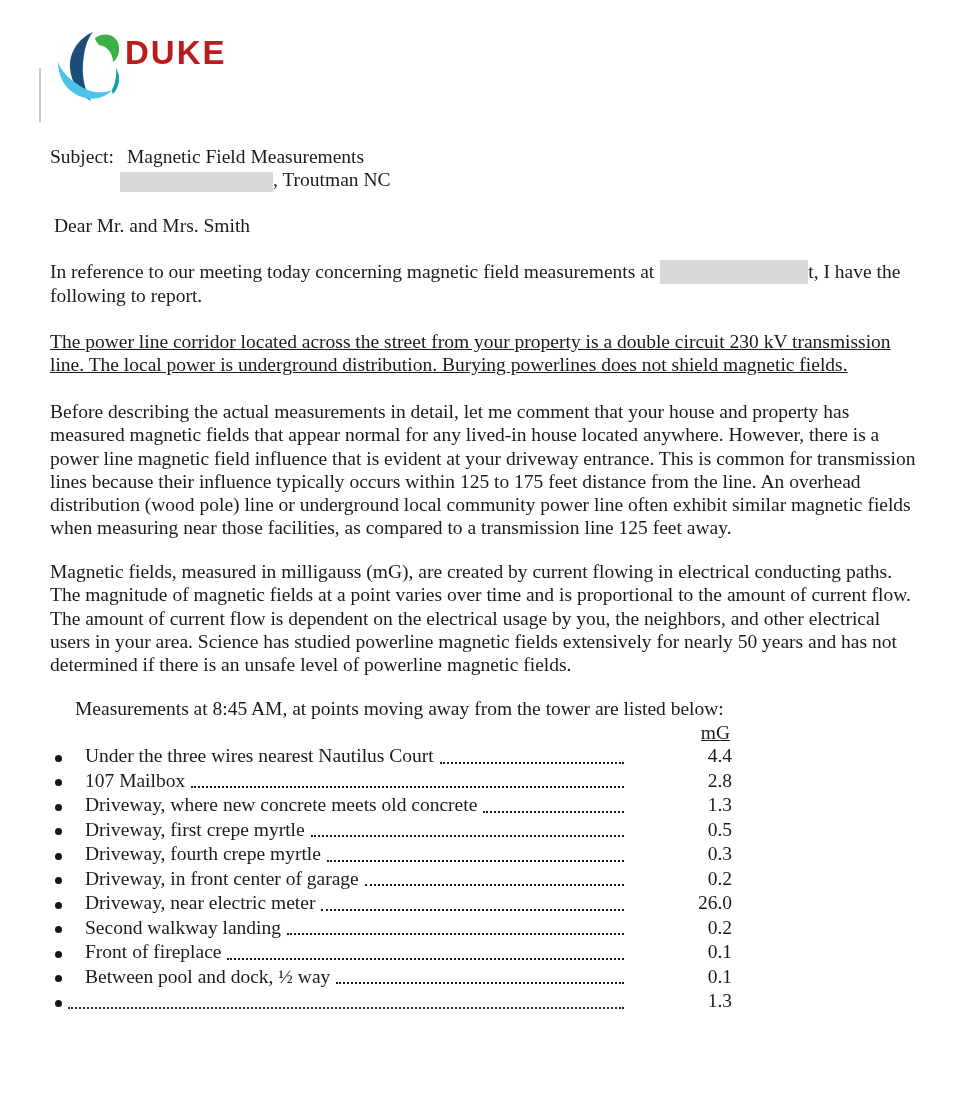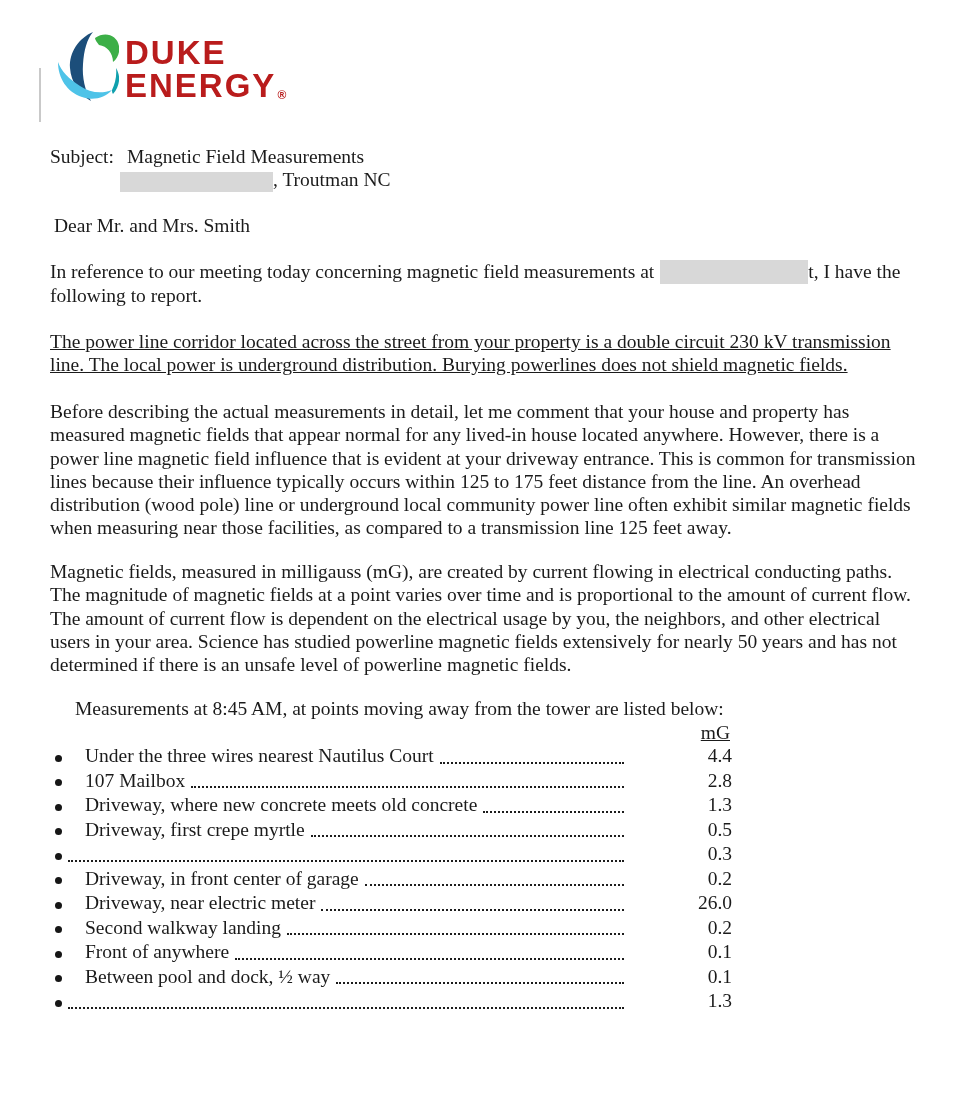--- a/index.html
+++ b/index.html
@@ -88,24 +88,20 @@
 
   <div class="logo">
     <svg viewBox="0 0 62 78" aria-hidden="true">
       <path fill="#1c4e7a" d="M36 2 C 22 8, 12 22, 13 38 C 14 52, 22 64, 34 71 C 28 60, 25 48, 26 34 C 27 20, 30 9, 36 2 Z"></path>
       <path fill="#3caf47" d="M38 8 C 48 1, 60 5, 62 16 C 63 22, 61 28, 56 32 C 56 23, 50 16, 42 15 C 40 12, 38 10, 38 8 Z"></path>
       <path fill="#4ec3e8" d="M1 32 C 1 48, 10 62, 25 67 C 36 71, 48 68, 55 60 C 45 64, 33 63, 23 56 C 12 49, 4 41, 1 32 Z"></path>
       <path fill="#10a0ad" d="M55 60 C 58 54, 60 46, 59 38 C 64 46, 63 56, 56 64 C 55 63, 55 61, 55 60 Z"></path>
     </svg>
     <div class="wordmark">
       <div>DUKE</div>
-      <div class="energy-row">
-        <span>ENERGY</span>
-        <span class="reg">®</span>
-      </div>
     </div>
   </div>
 
   <div class="tblock salutation">Dear Mr. and Mrs. Smith</div>
 
   <div class="tblock subject">
     <div>
       <span>Subject:</span><span class="subject-title">Magnetic Field Measurements</span>
     </div>
     <div class="subject-line2">
@@ -148,20 +144,21 @@
         <span class="mvalue">1.3</span>
       </div>
     <div class="mrow">
         <span class="bullet"></span>
         <span class="mlabel">Driveway, first crepe myrtle</span>
         <span class="leader"></span>
         <span class="mvalue">0.5</span>
       </div>
     <div class="mrow">
         <span class="bullet"></span>
+        <span class="mlabel">Driveway, fourth crepe myrtle</span>
         <span class="leader"></span>
         <span class="mvalue">0.3</span>
       </div>
     <div class="mrow">
         <span class="bullet"></span>
         <span class="mlabel">Driveway, in front center of garage</span>
         <span class="leader"></span>
         <span class="mvalue">0.2</span>
       </div>
     <div class="mrow">
@@ -171,21 +168,21 @@
         <span class="mvalue">26.0</span>
       </div>
     <div class="mrow">
         <span class="bullet"></span>
         <span class="mlabel">Second walkway landing</span>
         <span class="leader"></span>
         <span class="mvalue">0.2</span>
       </div>
     <div class="mrow">
         <span class="bullet"></span>
-        <span class="mlabel">Front of anywhere</span>
+        <span class="mlabel">Front of fireplace</span>
         <span class="leader"></span>
         <span class="mvalue">0.1</span>
       </div>
     <div class="mrow">
         <span class="bullet"></span>
         <span class="mlabel">Between pool and dock, ½ way</span>
         <span class="leader"></span>
         <span class="mvalue">0.1</span>
       </div>
     <div class="mrow">

